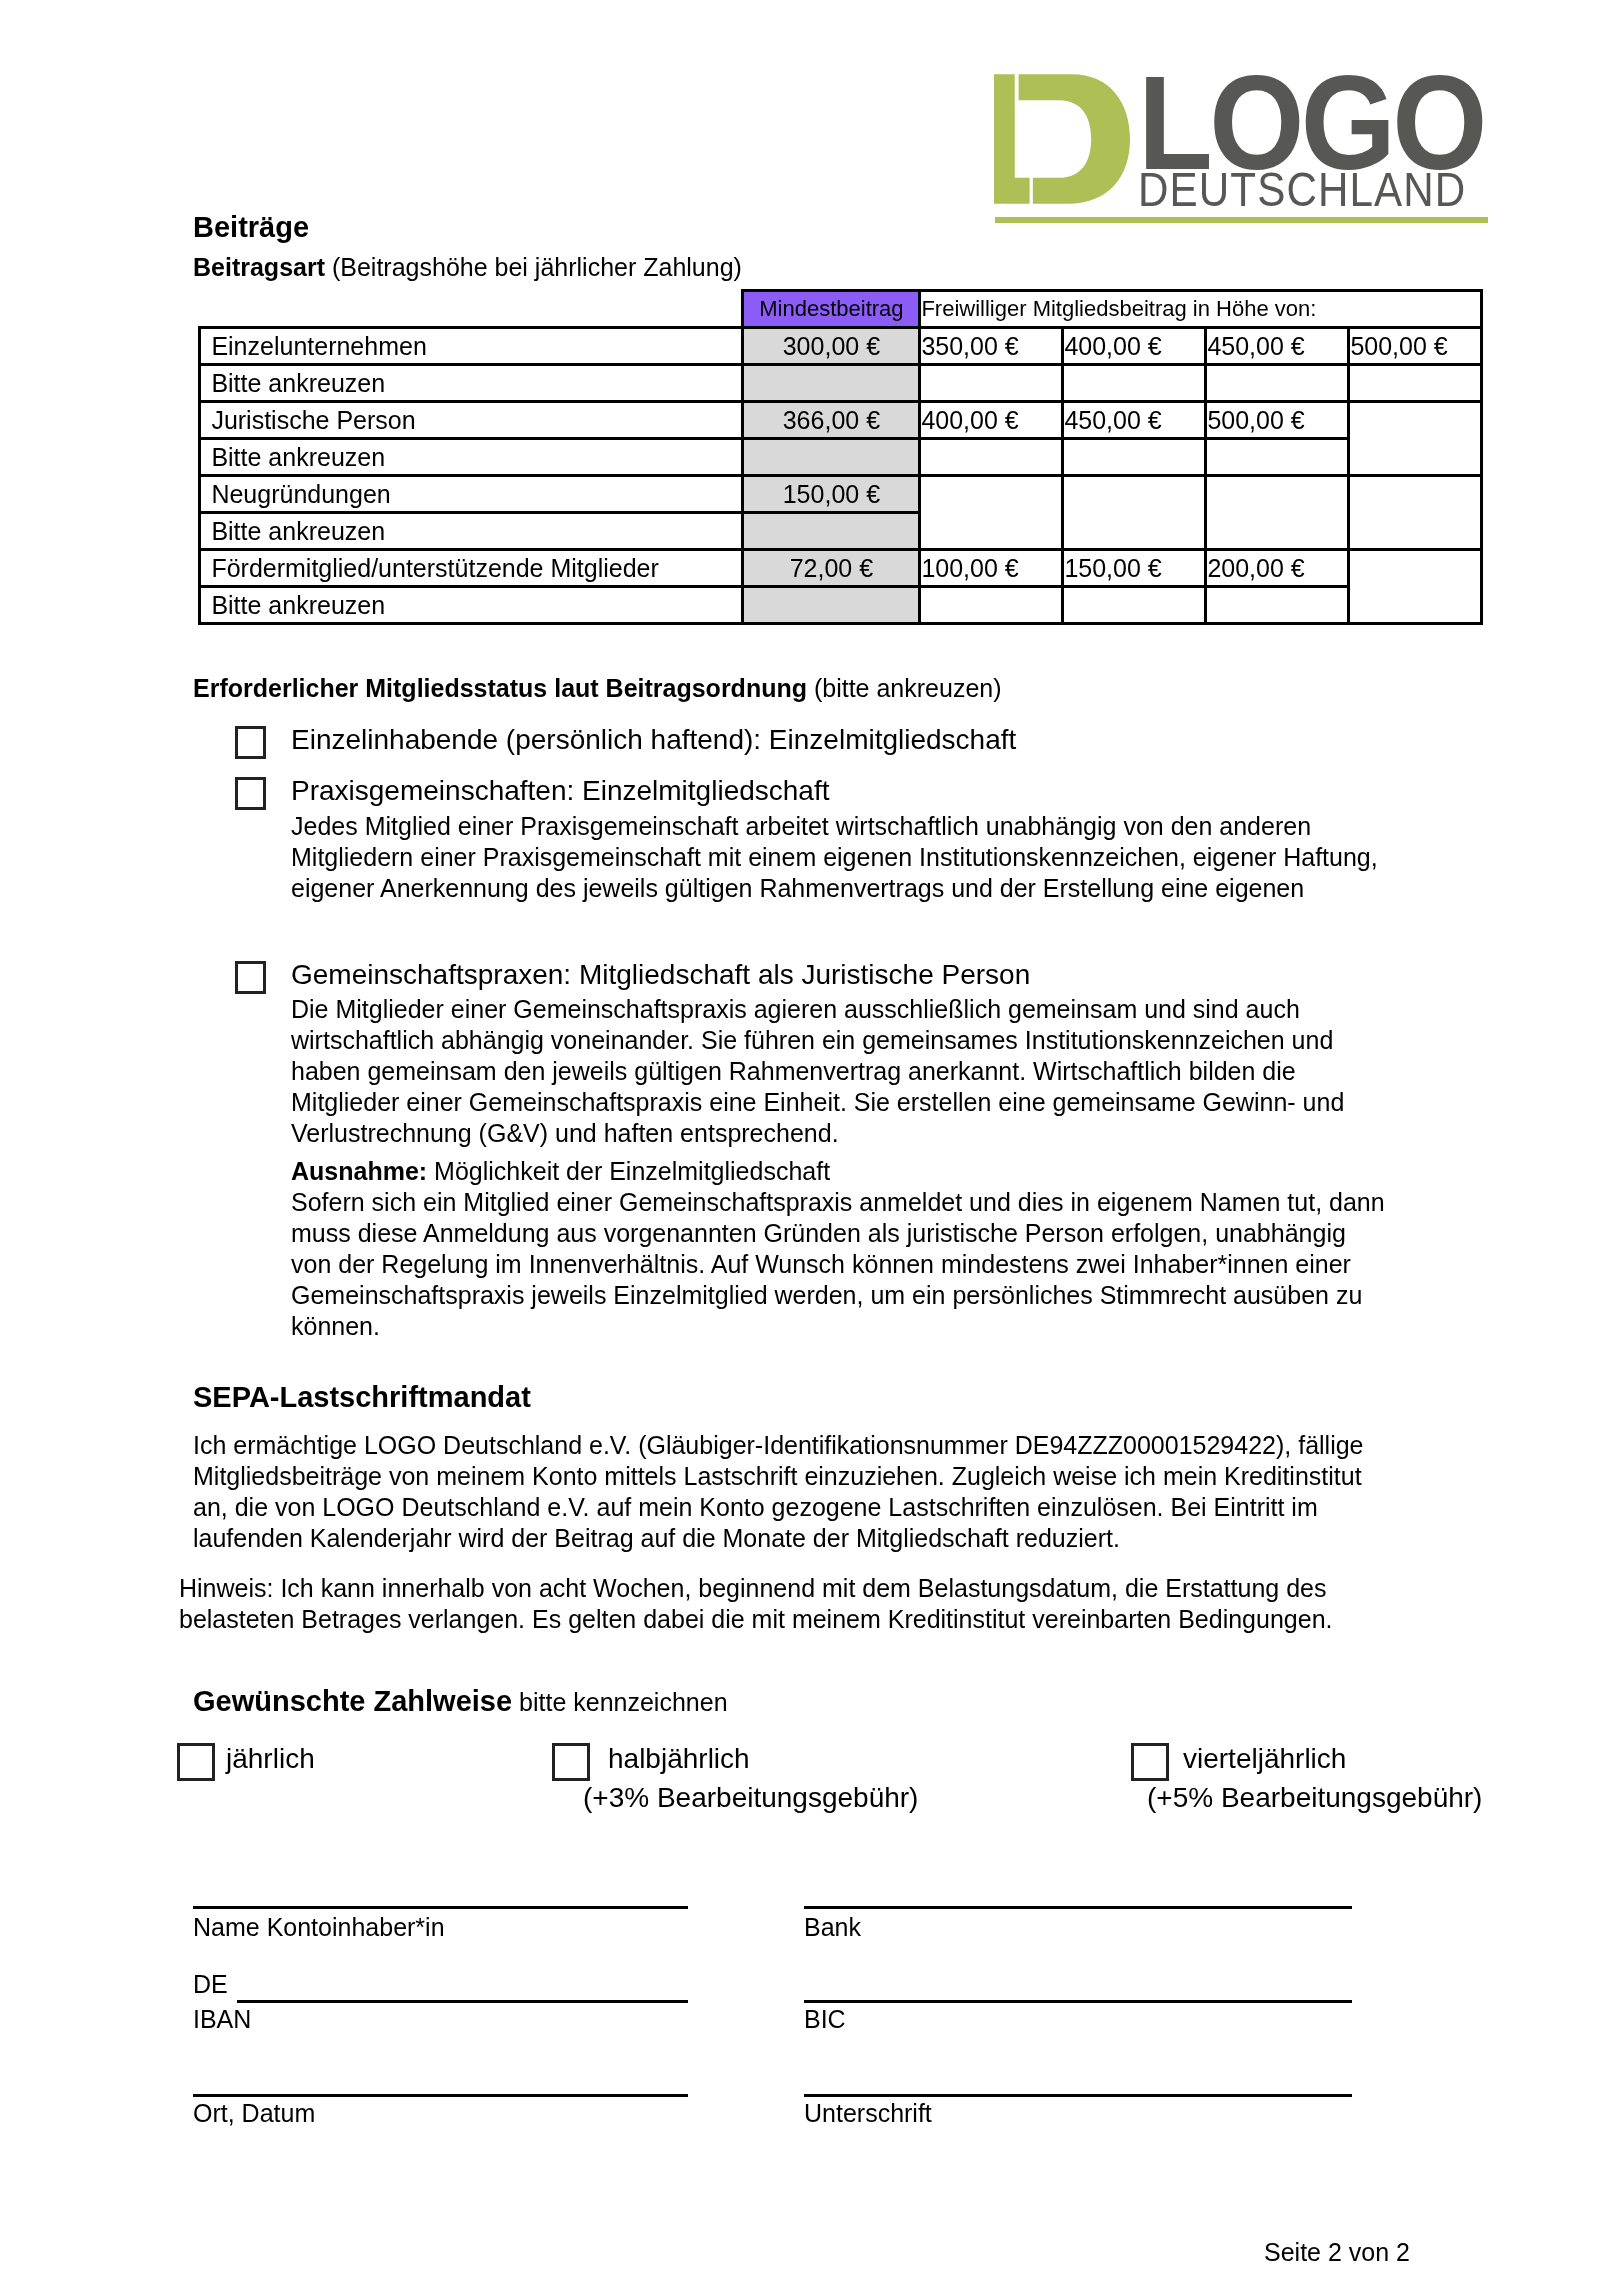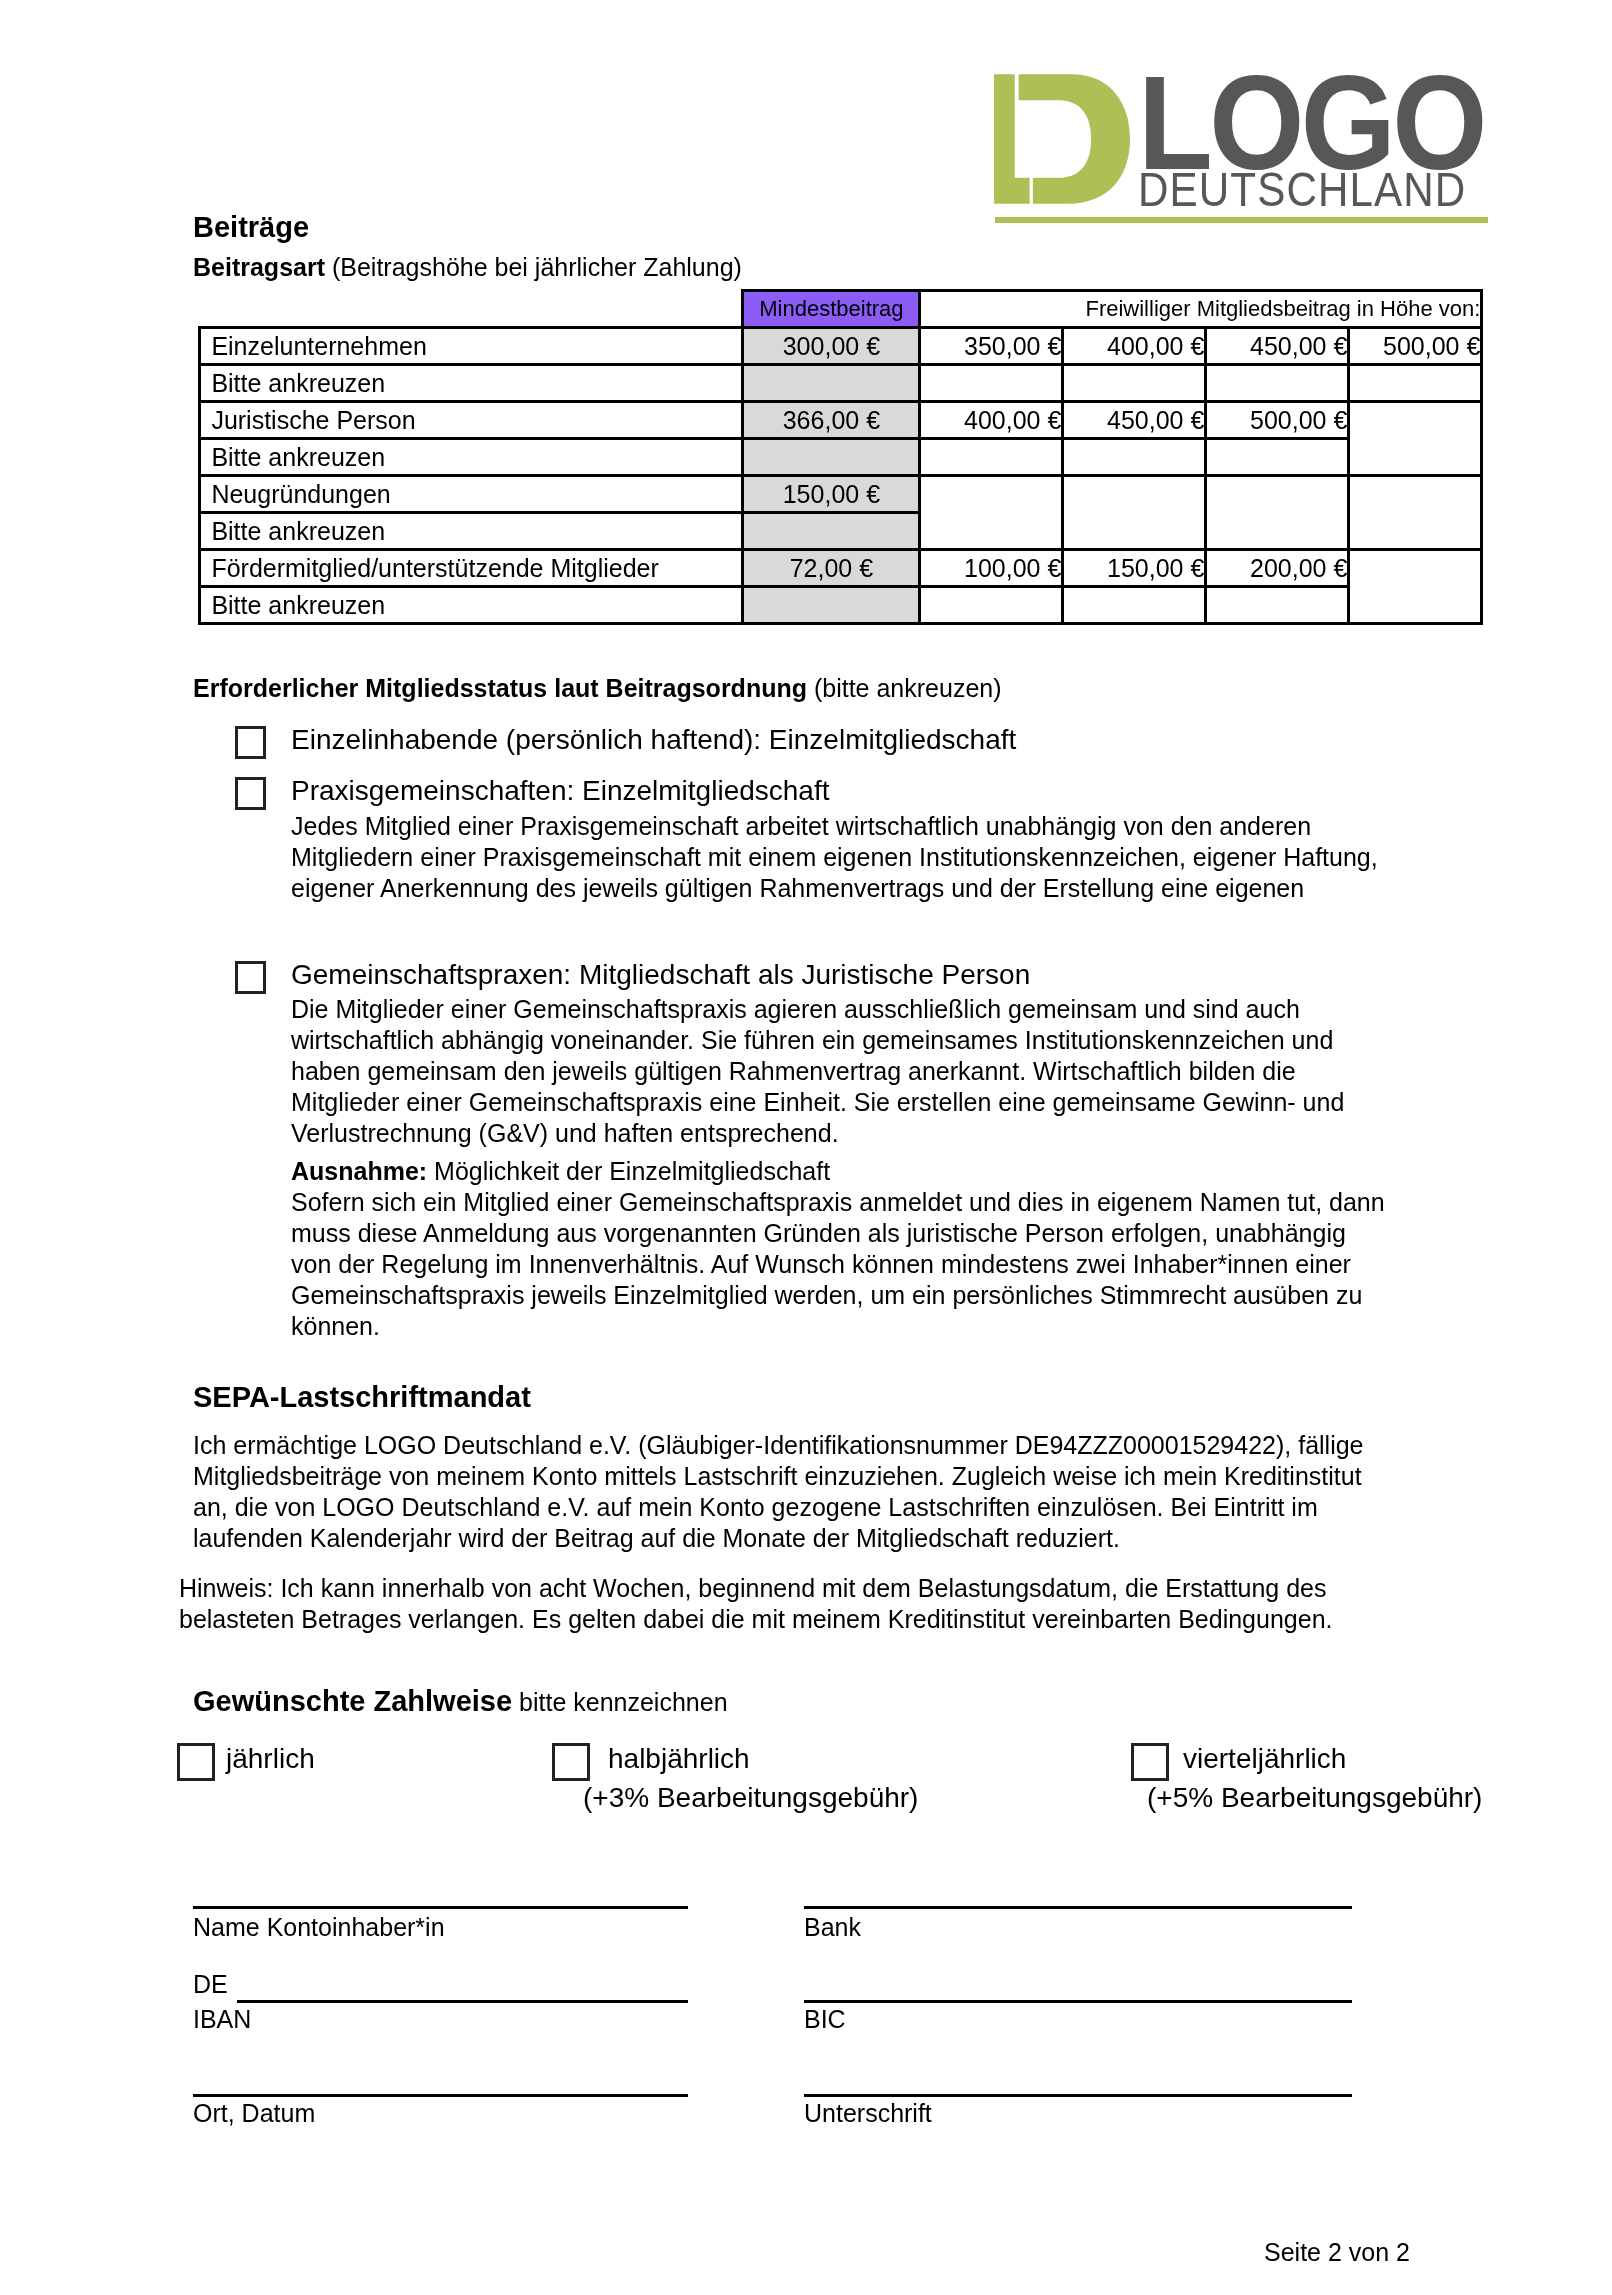--- a/index.html
+++ b/index.html
@@ -18,25 +18,25 @@
 
     h1.section { position: absolute; margin: 0; font-size: 29px; font-weight: bold; line-height: 1; }
     .sub { position: absolute; font-size: 25px; line-height: 1; }
     .sub b { font-weight: bold; }
 
     
     .fee-table { position: absolute; left: 198px; top: 289px; border-collapse: collapse; font-size: 25px; }
     .fee-table td { border: 3.2px solid #000; padding: 0; height: 34px; line-height: 34px; }
     .fee-table td.lbl { width: 530px; padding-left: 10.4px; text-align: left; }
     .fee-table td.min { width: 174px; background: #d9d9d9; text-align: center; }
-    .fee-table td.opt { width: 140px; text-align: right; }
+    .fee-table td.opt { width: 140px; text-align: left; }
     .fee-table td.opt.last { width: 130px; }
     .fee-table td.blank { border: none; }
     .fee-table td.hdr-min { background: #8b5cf6; text-align: center; font-size: 22px; }
-    .fee-table td.hdr-free { text-align: right; font-size: 22px; }
+    .fee-table td.hdr-free { text-align: left; font-size: 22px; }
     .fee-table td.thin-b { border-bottom-width: 1.9px; }
 
     .checkbox { position: absolute; width: 31px; height: 32.5px; border: 3.9px solid #222; box-sizing: border-box; background: #fff; cursor: pointer; }
 
     .body-text { position: absolute; font-size: 25px; line-height: 31px; }
     .body-text p { margin: 0; }
     .opt-label { position: absolute; font-size: 28px; line-height: 1; }
 
     .sig-line { position: absolute; height: 2.6px; background: #000; }
     .sig-label { position: absolute; font-size: 25px; line-height: 1; }

